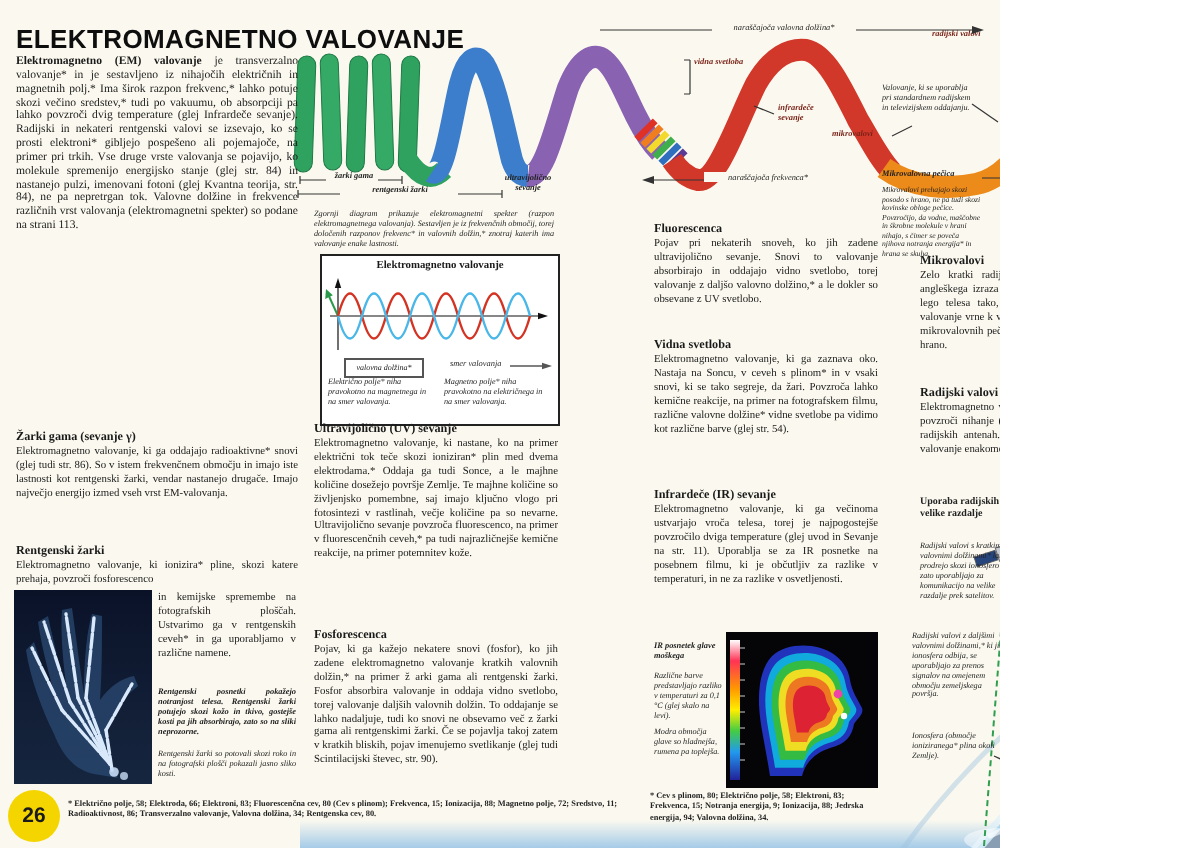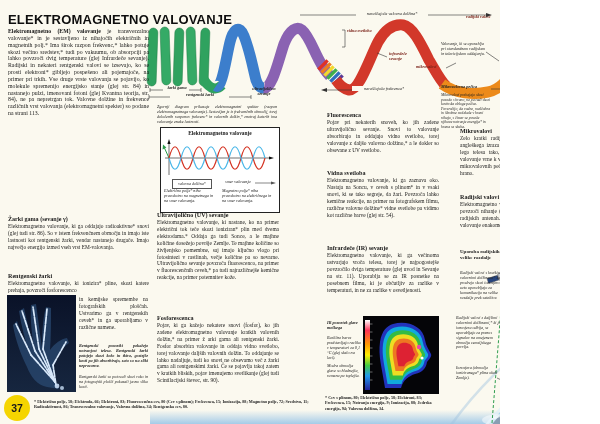--- a/index.html
+++ b/index.html
@@ -301,21 +301,21 @@
     </g>
   </svg>
 
   <div class="abs capb" style="left:460px;top:249px;width:104px;font-size:5px;line-height:6px;font-style:normal;">Uporaba radijskih valov za komuniciranje na velike razdalje</div>
   <div class="abs cap" style="left:460px;top:271px;width:50px;">Radijski valovi s kratkimi valovnimi dolžinami* lahko prodrejo skozi ionosfero in se zato uporabljajo za komunikacijo na velike razdalje prek satelitov.</div>
   <div class="abs cap" style="left:456px;top:316px;width:48px;">Radijski valovi z daljšimi valovnimi dolžinami,* ki jih ionosfera odbija, se uporabljajo za prenos signalov na omejenem območju zemeljskega površja.</div>
   <div class="abs cap" style="left:456px;top:366px;width:43px;">Ionosfera (območje ioniziranega* plina okoli Zemlje).</div>
   <div class="abs earthlbl" style="left:555px;top:328px;width:24px;height:8px;">Zemlja</div>
 
   <div class="abs badge" style="left:4px;top:395px;">
-    <span>37</span>
+    <span>26</span>
   </div>
   <div class="abs foot" style="left:34px;top:399px;width:294px;">* Električno polje, 58; Elektroda, 66; Elektroni, 83; Fluorescenčna cev, 80 (Cev s plinom); Frekvenca, 15; Ionizacija, 88; Magnetno polje, 72; Sredstvo, 11; Radioaktivnost, 86; Transverzalno valovanje, Valovna dolžina, 34; Rentgenska cev, 80.</div>
   <div class="abs foot" style="left:325px;top:395px;width:114px;">* Cev s plinom, 80; Električno polje, 58; Elektroni, 83; Frekvenca, 15; Notranja energija, 9; Ionizacija, 88; Jedrska energija, 94; Valovna dolžina, 34.</div>
 
   <svg class="abs" style="left:0;top:0;z-index:5;pointer-events:none;" width="600" height="424" viewBox="0 0 600 424">
     <g stroke="#333" stroke-width=".6" fill="none">
       <path d="M150,90 H163 M189,90 H201 M150,88 v4 M201,88 v4"></path>
       <path d="M149,97 H170 M229,97 H251 M149,95 v4 M251,95 v4"></path>
       <path d="M345,30 v17 M345,30 h-3 M345,47 h-3"></path>
       <line x1="300" y1="15" x2="488" y2="15"></line>

